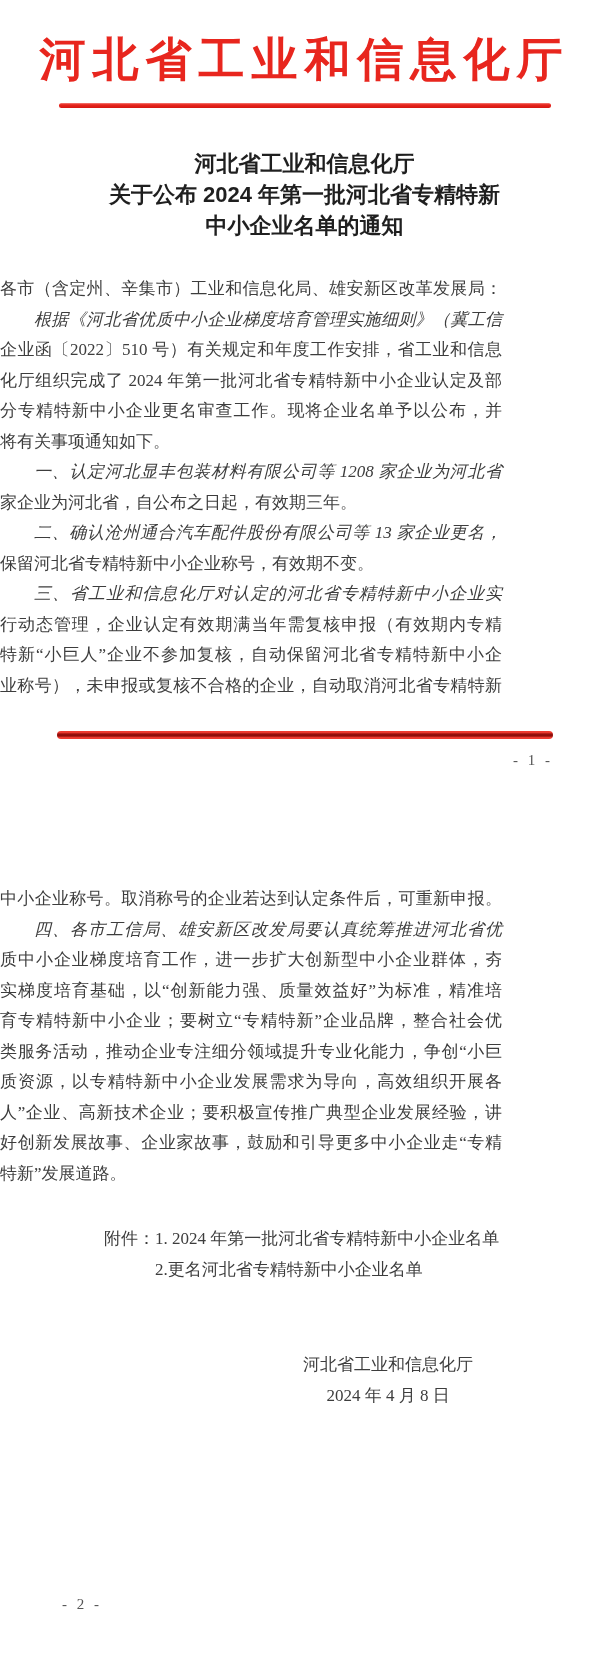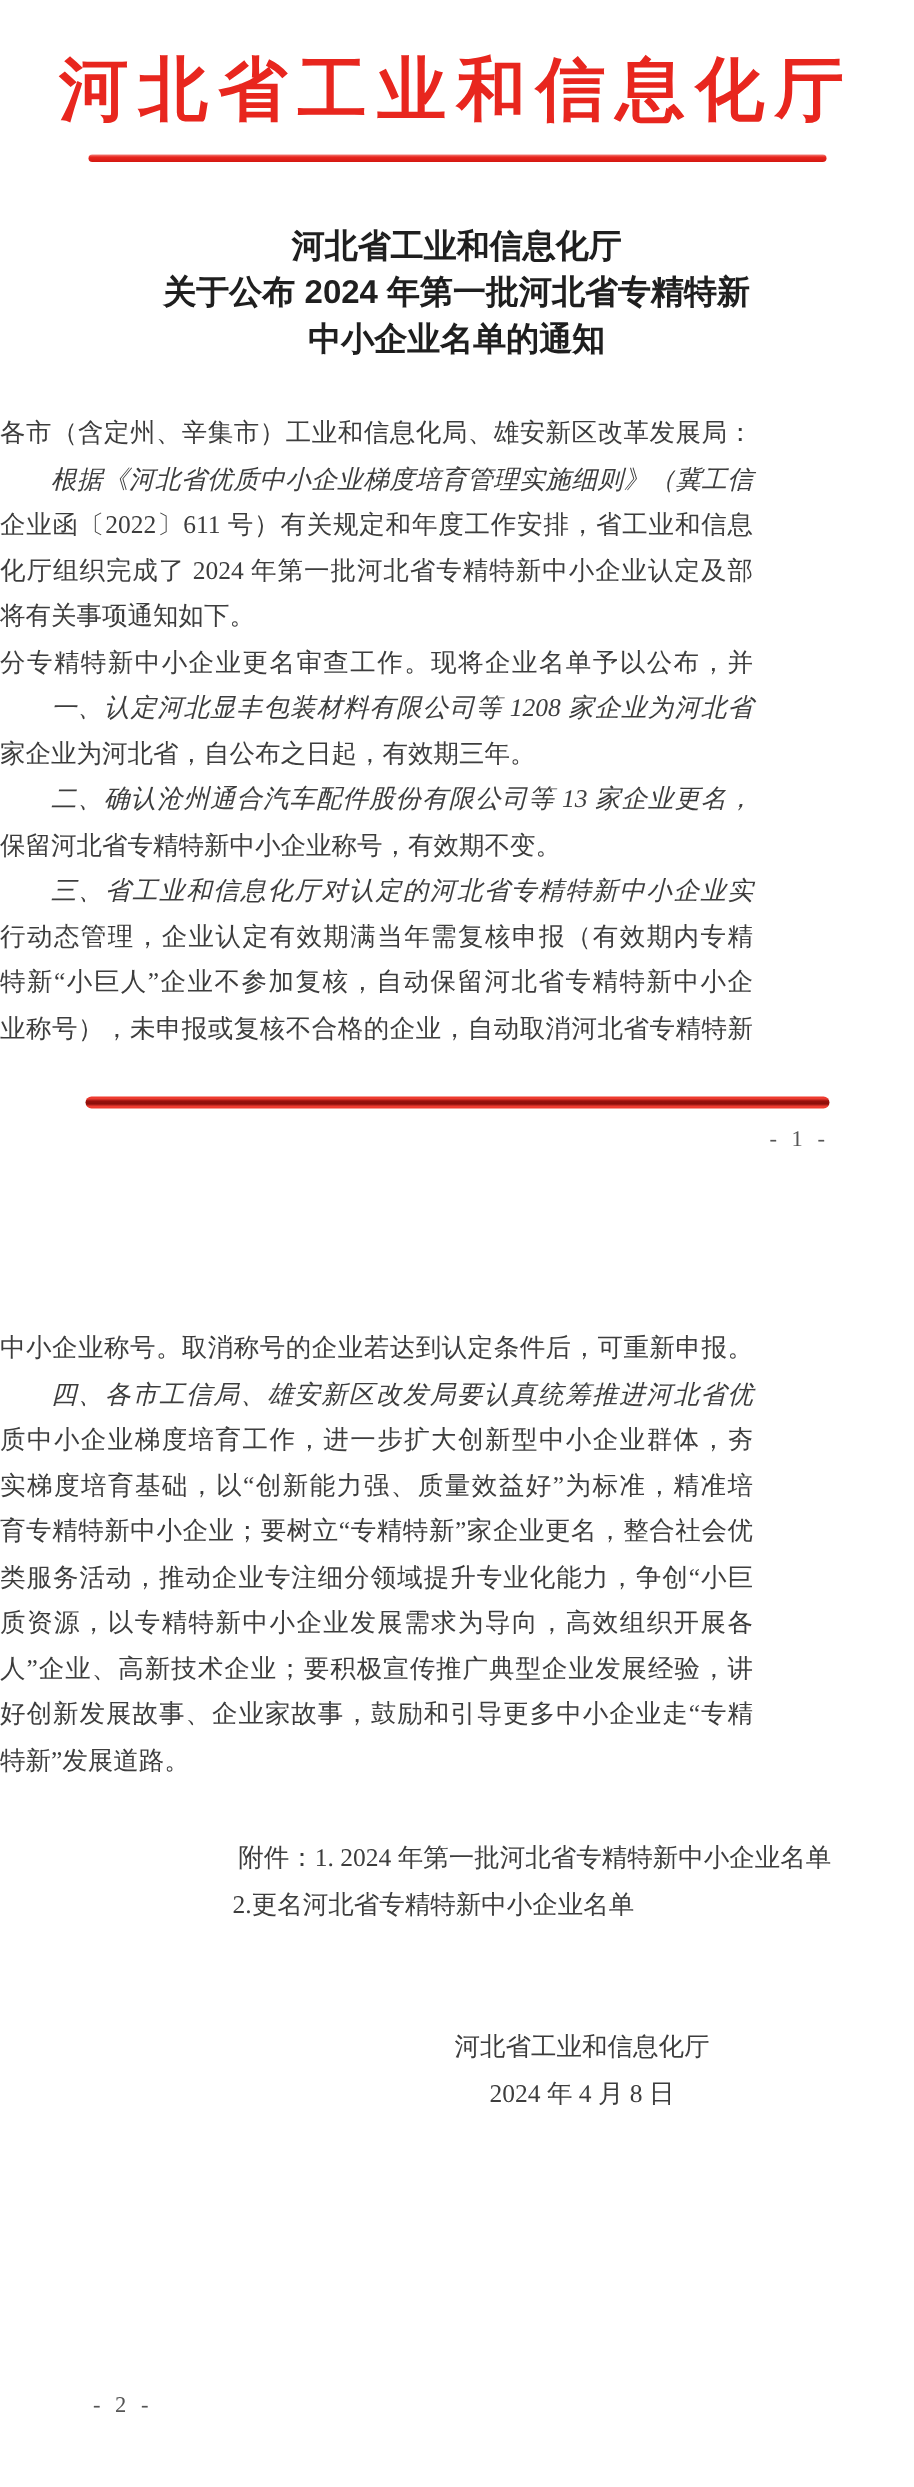--- a/index.html
+++ b/index.html
@@ -80,21 +80,21 @@
     padding-left: 62px;
   }
   
   .attachments {
     margin-top: 34px;
     margin-left: 54px;
     font-size: 17px;
     line-height: 31px;
     color: #3d3d3d;
   }
-  .att-line1 { padding-left: 50px; white-space: nowrap; text-align: center; }
+  .att-line1 { padding-left: 50px; white-space: nowrap; }
   .att-line2 { padding-left: 101px; white-space: nowrap; }
   
   .signature {
     margin-top: 64px;
     margin-left: 272px;
     width: 232px;
     text-align: center;
     font-size: 17px;
     line-height: 31px;
     color: #3d3d3d;
@@ -110,43 +110,43 @@
 
 <div class="doc-title">
   <div>河北省工业和信息化厅</div>
   <div>关于公布 2024 年第一批河北省专精特新</div>
   <div>中小企业名单的通知</div>
 </div>
 
 <div class="body-block p1-body">
   <div class="bline">各市（含定州、辛集市）工业和信息化局、雄安新区改革发展局：</div>
   <div class="bline indent">根据《河北省优质中小企业梯度培育管理实施细则》（冀工信</div>
-  <div class="bline">企业函〔2022〕611 号）有关规定和年度工作安排，省工业和信息</div>
+  <div class="bline">企业函〔2022〕510 号）有关规定和年度工作安排，省工业和信息</div>
   <div class="bline">化厅组织完成了 2024 年第一批河北省专精特新中小企业认定及部</div>
+  <div class="bline">分专精特新中小企业更名审查工作。现将企业名单予以公布，并</div>
   <div class="bline lastline">将有关事项通知如下。</div>
-  <div class="bline">分专精特新中小企业更名审查工作。现将企业名单予以公布，并</div>
   <div class="bline indent">一、认定河北显丰包装材料有限公司等 1208 家企业为河北省</div>
   <div class="bline lastline">家企业为河北省，自公布之日起，有效期三年。</div>
   <div class="bline indent">二、确认沧州通合汽车配件股份有限公司等 13 家企业更名，</div>
   <div class="bline lastline">保留河北省专精特新中小企业称号，有效期不变。</div>
   <div class="bline indent">三、省工业和信息化厅对认定的河北省专精特新中小企业实</div>
   <div class="bline">行动态管理，企业认定有效期满当年需复核申报（有效期内专精</div>
   <div class="bline">特新“小巨人”企业不参加复核，自动保留河北省专精特新中小企</div>
   <div class="bline">业称号），未申报或复核不合格的企业，自动取消河北省专精特新</div>
 </div>
 
 <div class="endbar"></div>
 <div class="pagenum pagenum-1">- 1 -</div>
 
 <div class="body-block p2-body">
   <div class="bline">中小企业称号。取消称号的企业若达到认定条件后，可重新申报。</div>
   <div class="bline indent">四、各市工信局、雄安新区改发局要认真统筹推进河北省优</div>
   <div class="bline">质中小企业梯度培育工作，进一步扩大创新型中小企业群体，夯</div>
   <div class="bline">实梯度培育基础，以“创新能力强、质量效益好”为标准，精准培</div>
-  <div class="bline">育专精特新中小企业；要树立“专精特新”家企业更名，整合社会优</div>
+  <div class="bline">育专精特新中小企业；要树立“专精特新”企业品牌，整合社会优</div>
   <div class="bline">类服务活动，推动企业专注细分领域提升专业化能力，争创“小巨</div>
   <div class="bline">质资源，以专精特新中小企业发展需求为导向，高效组织开展各</div>
   <div class="bline">人”企业、高新技术企业；要积极宣传推广典型企业发展经验，讲</div>
   <div class="bline">好创新发展故事、企业家故事，鼓励和引导更多中小企业走“专精</div>
   <div class="bline lastline">特新”发展道路。</div>
 </div>
 
 <div class="attachments">
   <div class="att-line1"><span>附件：</span><span>1. 2024 年第一批河北省专精特新中小企业名单</span></div>
   <div class="att-line2">2.更名河北省专精特新中小企业名单</div>

